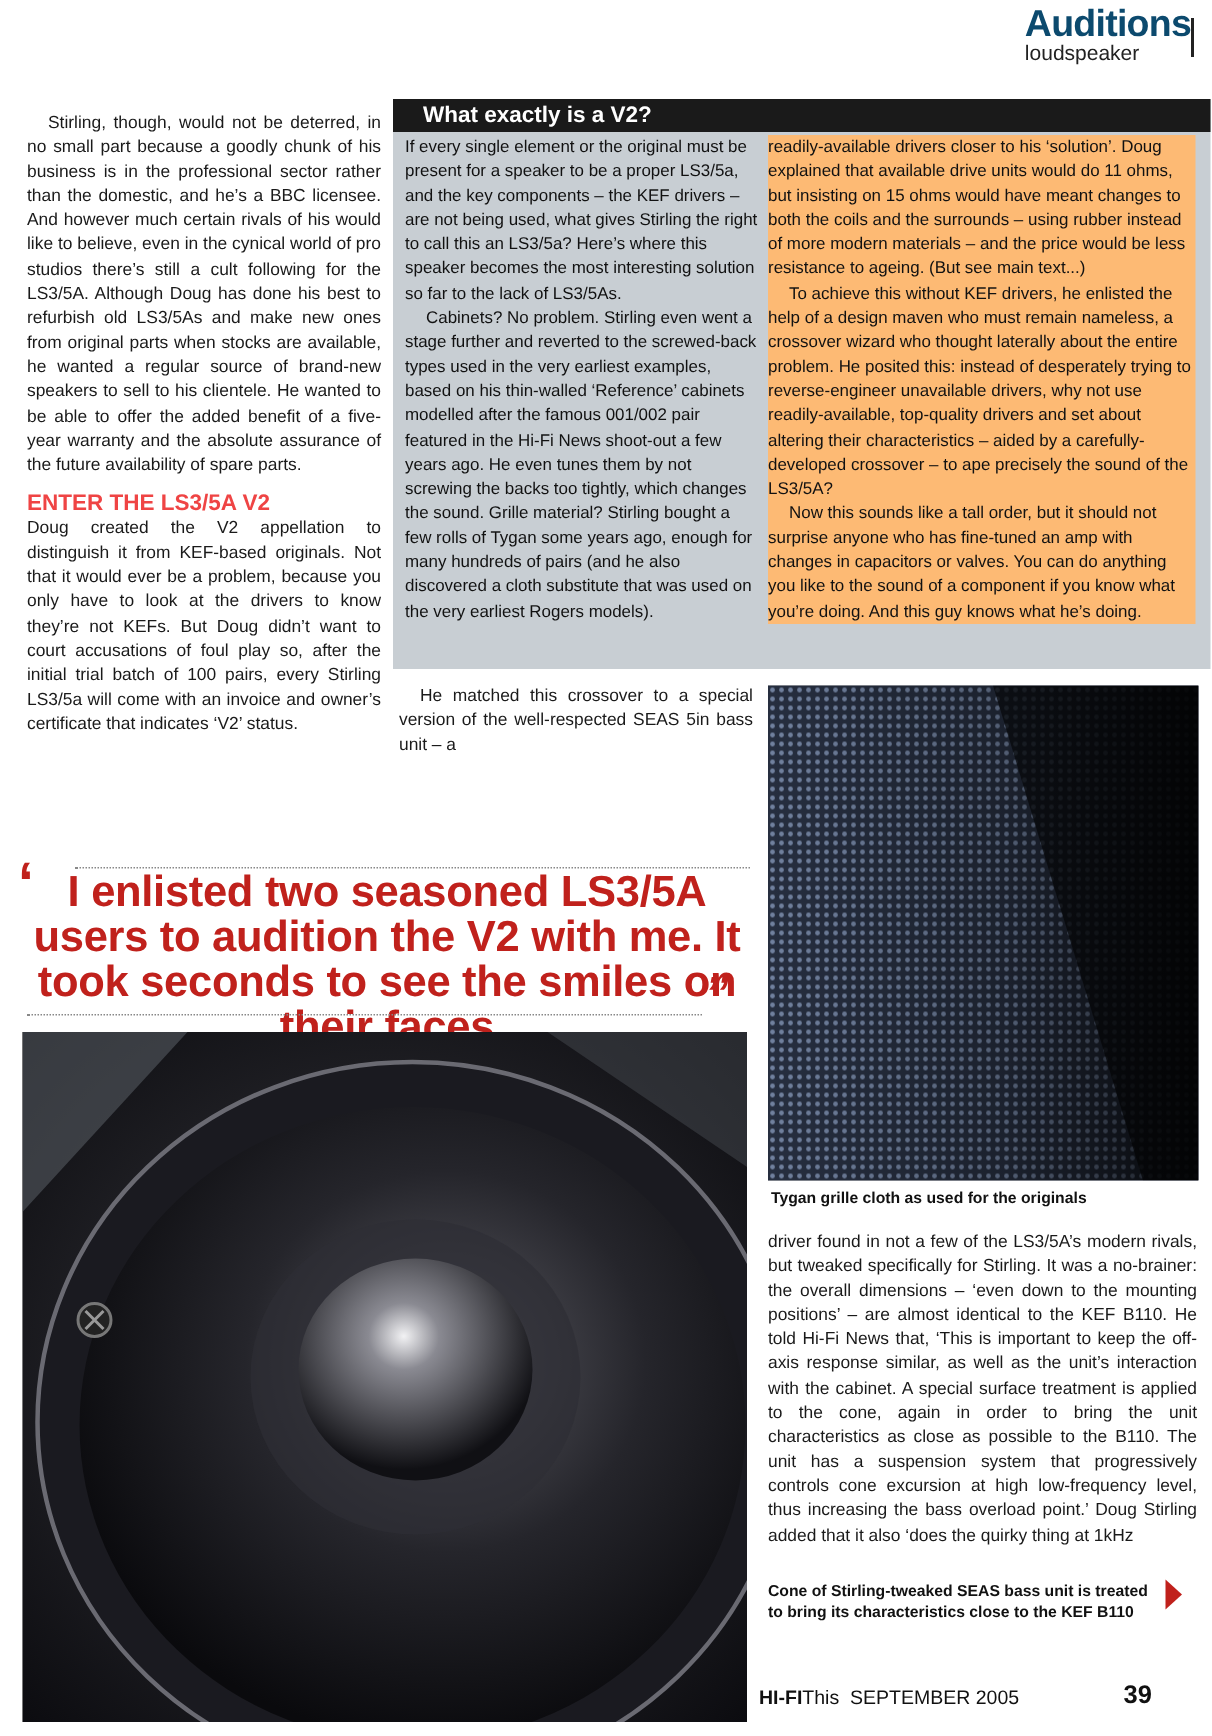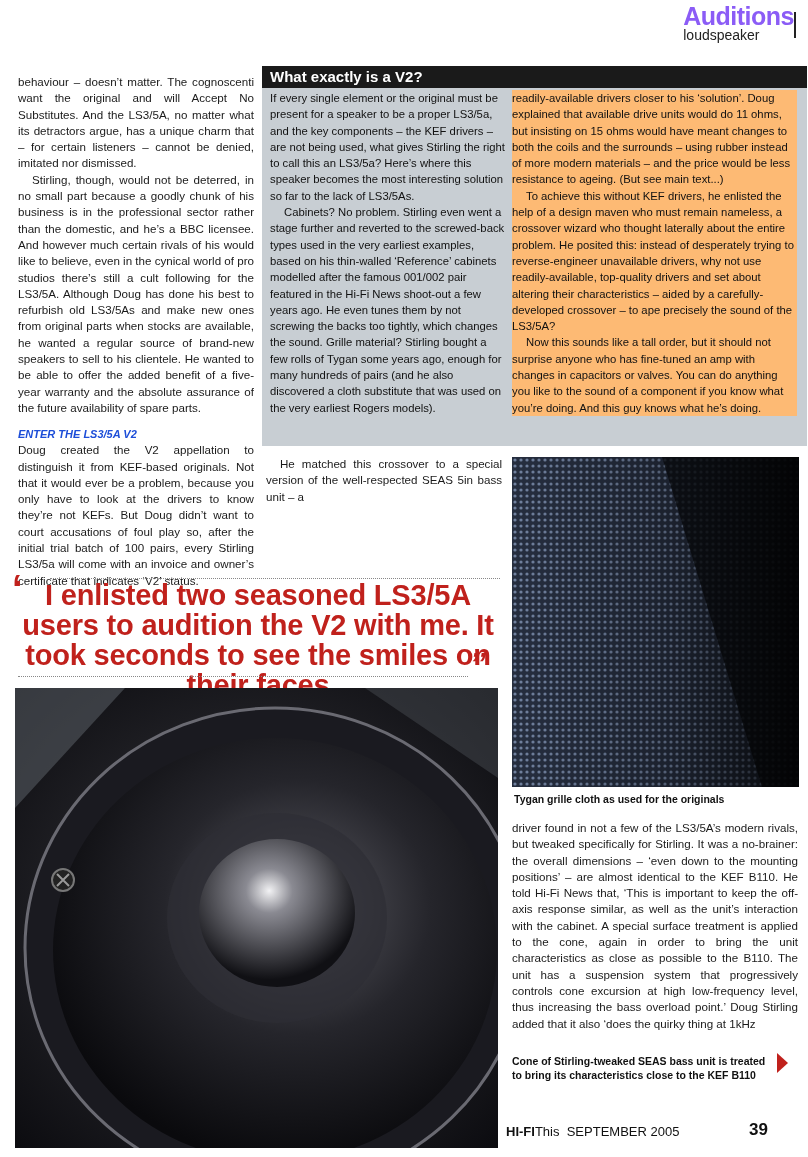--- a/index.html
+++ b/index.html
@@ -1,28 +1,28 @@
 <!DOCTYPE html>
 <html><head>
 <meta charset="utf-8">
 <style>
   html,body{margin:0;padding:0;}
   body{width:808px;height:1157px;background:#ffffff;position:relative;overflow:hidden;font-family:"Liberation Sans",sans-serif;color:#1a1a1a;}
   .abs{position:absolute;}
   .section-head{right:14px;top:2px;text-align:left;}
-  .section-title{font-family:"Liberation Sans",sans-serif;font-weight:bold;font-size:25px;letter-spacing:-0.5px;color:#8b5cf6;line-height:28px;}
+  .section-title{font-family:"Liberation Sans",sans-serif;font-weight:bold;font-size:25px;letter-spacing:-0.5px;color:#0c4a6e;line-height:28px;}
   .section-sub{font-size:14px;color:#222;line-height:14px;margin-top:-2px;}
   .head-rule{position:absolute;right:12px;top:12px;width:2px;height:26px;background:#222;}
   .col{font-size:11.6px;line-height:16.3px;text-align:justify;}
   .col p{margin:0;text-indent:14px;}
   .col p.noind{text-indent:0;}
-  .subhead{color:#1d4ed8;font-weight:bold;font-size:11px;margin-top:10px;line-height:16px;font-style:italic;}
+  .subhead{color:#ef4444;font-weight:bold;font-size:15px;margin-top:10px;line-height:16px;}
   .panel{left:262px;top:66px;width:545px;height:380px;background:#c8ced3;}
   .panel-title{position:absolute;left:0;top:0;width:545px;height:22px;background:#1a1a1a;color:#fff;font-weight:bold;font-size:15px;line-height:22px;}
-  .panel-title span{padding-left:8px;}
+  .panel-title span{padding-left:20px;}
   .panel-col{position:absolute;top:24px;font-size:11.3px;line-height:16.3px;color:#111;}
   .panel-col p{margin:0;}
   .panel-col p.ind{text-indent:14px;}
   .pull{left:18px;top:580px;width:480px;color:#c0211c;font-weight:bold;font-size:29px;line-height:30px;text-align:center;letter-spacing:-0.2px;}
   .quote-open{left:12px;top:568px;font-size:38px;color:#c0211c;font-weight:bold;}
   .quote-close{left:470px;top:646px;font-size:30px;color:#c0211c;font-weight:bold;font-style:italic;}
   .dotline{height:0;border-top:1px dotted #888;}
   .photo-cone{left:15px;top:688px;width:483px;height:460px;overflow:hidden;background:#111;}
   .photo-grille{left:512px;top:457px;width:287px;height:330px;overflow:hidden;background:#1b2230;}
   .caption{font-weight:bold;font-size:10.5px;line-height:14px;color:#111;}
@@ -34,21 +34,20 @@
 </head>
 <body>
 
 <div class="abs section-head">
   <div class="section-title">Auditions</div>
   <div class="section-sub">loudspeaker</div>
 </div>
 <div class="head-rule"></div>
 
 <div class="abs col" style="left:18px;top:74px;width:236px;">
-  <p class="noind">behaviour – doesn’t matter. The cognoscenti want the original and will Accept No Substitutes. And the LS3/5A, no matter what its detractors argue, has a unique charm that – for certain listeners – cannot be denied, imitated nor dismissed.</p>
   <p>Stirling, though, would not be deterred, in no small part because a goodly chunk of his business is in the professional sector rather than the domestic, and he’s a BBC licensee. And however much certain rivals of his would like to believe, even in the cynical world of pro studios there’s still a cult following for the LS3/5A. Although Doug has done his best to refurbish old LS3/5As and make new ones from original parts when stocks are available, he wanted a regular source of brand-new speakers to sell to his clientele. He wanted to be able to offer the added benefit of a five-year warranty and the absolute assurance of the future availability of spare parts.</p>
   <div class="subhead">ENTER THE LS3/5A V2</div>
   <p class="noind">Doug created the V2 appellation to distinguish it from KEF-based originals. Not that it would ever be a problem, because you only have to look at the drivers to know they’re not KEFs. But Doug didn’t want to court accusations of foul play so, after the initial trial batch of 100 pairs, every Stirling LS3/5a will come with an invoice and owner’s certificate that indicates ‘V2’ status.</p>
 </div>
 
 <div class="abs panel">
   <div class="panel-title"><span>What exactly is a V2?</span></div>
   <div class="panel-col" style="left:8px;width:236px;">
     <p>If every single element or the original must be present for a speaker to be a proper LS3/5a, and the key components – the KEF drivers – are not being used, what gives Stirling the right to call this an LS3/5a? Here’s where this speaker becomes the most interesting solution so far to the lack of LS3/5As.</p>
     <p class="ind">Cabinets? No problem. Stirling even went a stage further and reverted to the screwed-back types used in the very earliest examples, based on his thin-walled ‘Reference’ cabinets modelled after the famous 001/002 pair featured in the Hi-Fi News shoot-out a few years ago. He even tunes them by not screwing the backs too tightly, which changes the sound. Grille material? Stirling bought a few rolls of Tygan some years ago, enough for many hundreds of pairs (and he also discovered a cloth substitute that was used on the very earliest Rogers models).</p>

